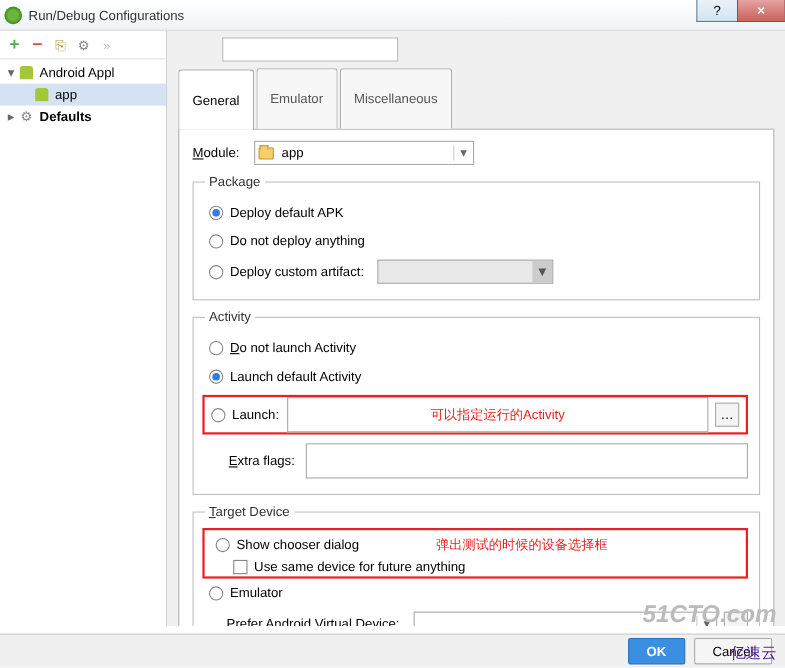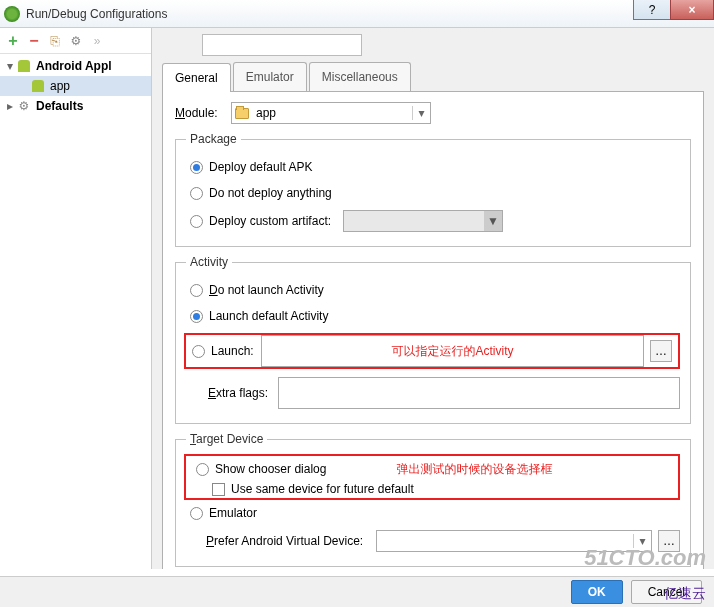--- a/index.html
+++ b/index.html
@@ -19,21 +19,21 @@
 .tree{flex:1;padding:2px 0}
 .tree-row{display:flex;align-items:center;height:20px;padding:0 4px;cursor:pointer}
 .tree-row.selected{background:#d5e2f2}
 .tree-tw{width:12px;text-align:center;color:#666}
 .tree-icn{width:16px;height:16px;margin-right:4px;display:flex;align-items:center;justify-content:center}
 .android-icn::before{content:"";display:block;width:12px;height:12px;background:#a4c639;border-radius:3px 3px 0 0}
 .gear-icn{color:#888}
 .right-panel{flex:1;background:#f0f0f0;padding:6px 10px 0 10px;overflow:hidden;position:relative}
 .field-stub{height:22px;background:#fff;border:1px solid #bbb;margin-bottom:6px;margin-left:40px;width:160px}
 .tabs{display:flex;border-bottom:1px solid #b0b0b0;background:#f0f0f0}
-.tab{padding:7px 12px;border:1px solid #b0b0b0;border-bottom:none;margin-right:2px;background:#f7f7f7;color:#555;cursor:pointer;border-radius:3px 3px 0 0}
+.tab{padding:20px 12px;border:1px solid #b0b0b0;border-bottom:none;margin-right:2px;background:#f7f7f7;color:#555;cursor:pointer;border-radius:3px 3px 0 0}
 .tab.active{background:#fff;color:#000;position:relative;top:1px}
 .form{background:#fff;border:1px solid #b0b0b0;border-top:none;padding:10px 12px 4px 12px;height:478px}
 .row{display:flex;align-items:center;margin-bottom:8px}
 .lbl{width:56px}
 .underline{text-decoration:underline}
 .combo{display:flex;align-items:center;border:1px solid #aaa;background:#fff;height:22px;flex:0 0 200px}
 .combo .ci{width:20px;display:flex;justify-content:center;color:#b58946}
 .combo .ct{flex:1;padding:0 4px}
 .combo .cd{width:18px;border-left:1px solid #ccc;text-align:center;color:#666}
 fieldset{border:1px solid #c0c0c0;margin:6px 0 8px 0;padding:8px 10px 6px 10px}
@@ -76,21 +76,21 @@
       <span class="tbtn plus">+</span>
       <span class="tbtn minus">−</span>
       <span class="tbtn" style="color:#b58946">⎘</span>
       <span class="tbtn">⚙</span>
       <span class="tbtn" style="color:#bbb">»</span>
     </div>
     <div class="tree">
       <div class="tree-row">
         <span class="tree-tw">▾</span>
         <span class="tree-icn android-icn"></span>
-        <span style="font-weight:bold">Android Appl</span>
+        <span style="font-weight:normal">Android Appl</span>
       </div>
       <div class="tree-row selected" style="padding-left:30px">
         <span class="tree-icn android-icn"></span>
         <span>app</span>
       </div>
       <div class="tree-row">
         <span class="tree-tw">▸</span>
         <span class="tree-icn gear-icn">⚙</span>
         <span style="font-weight:bold">Defaults</span>
       </div>
@@ -164,21 +164,21 @@
       <fieldset>
         <legend><span class="underline">T</span>arget Device</legend>
         <div class="red-box">
           <div class="radio-row" style="margin-bottom:2px">
             <span class="radio-dot"></span>
             <span>Show chooser dialog</span>
             <span class="red-ann" style="margin-left:70px">弹出测试的时候的设备选择框</span>
           </div>
           <div class="radio-row" style="margin:0 0 0 20px">
             <span class="cbx"></span>
-            <span>Use same device for future default</span>
+            <span>Use same device for future anything</span>
           </div>
         </div>
         <div class="radio-row">
           <span class="radio-dot"></span>
           <span>Emulator</span>
         </div>
         <div class="radio-row" style="margin-left:20px">
           <span style="width:170px"><span class="underline">P</span>refer Android Virtual Device:</span>
           <div class="combo" style="flex:1">
             <span class="ct"></span>

